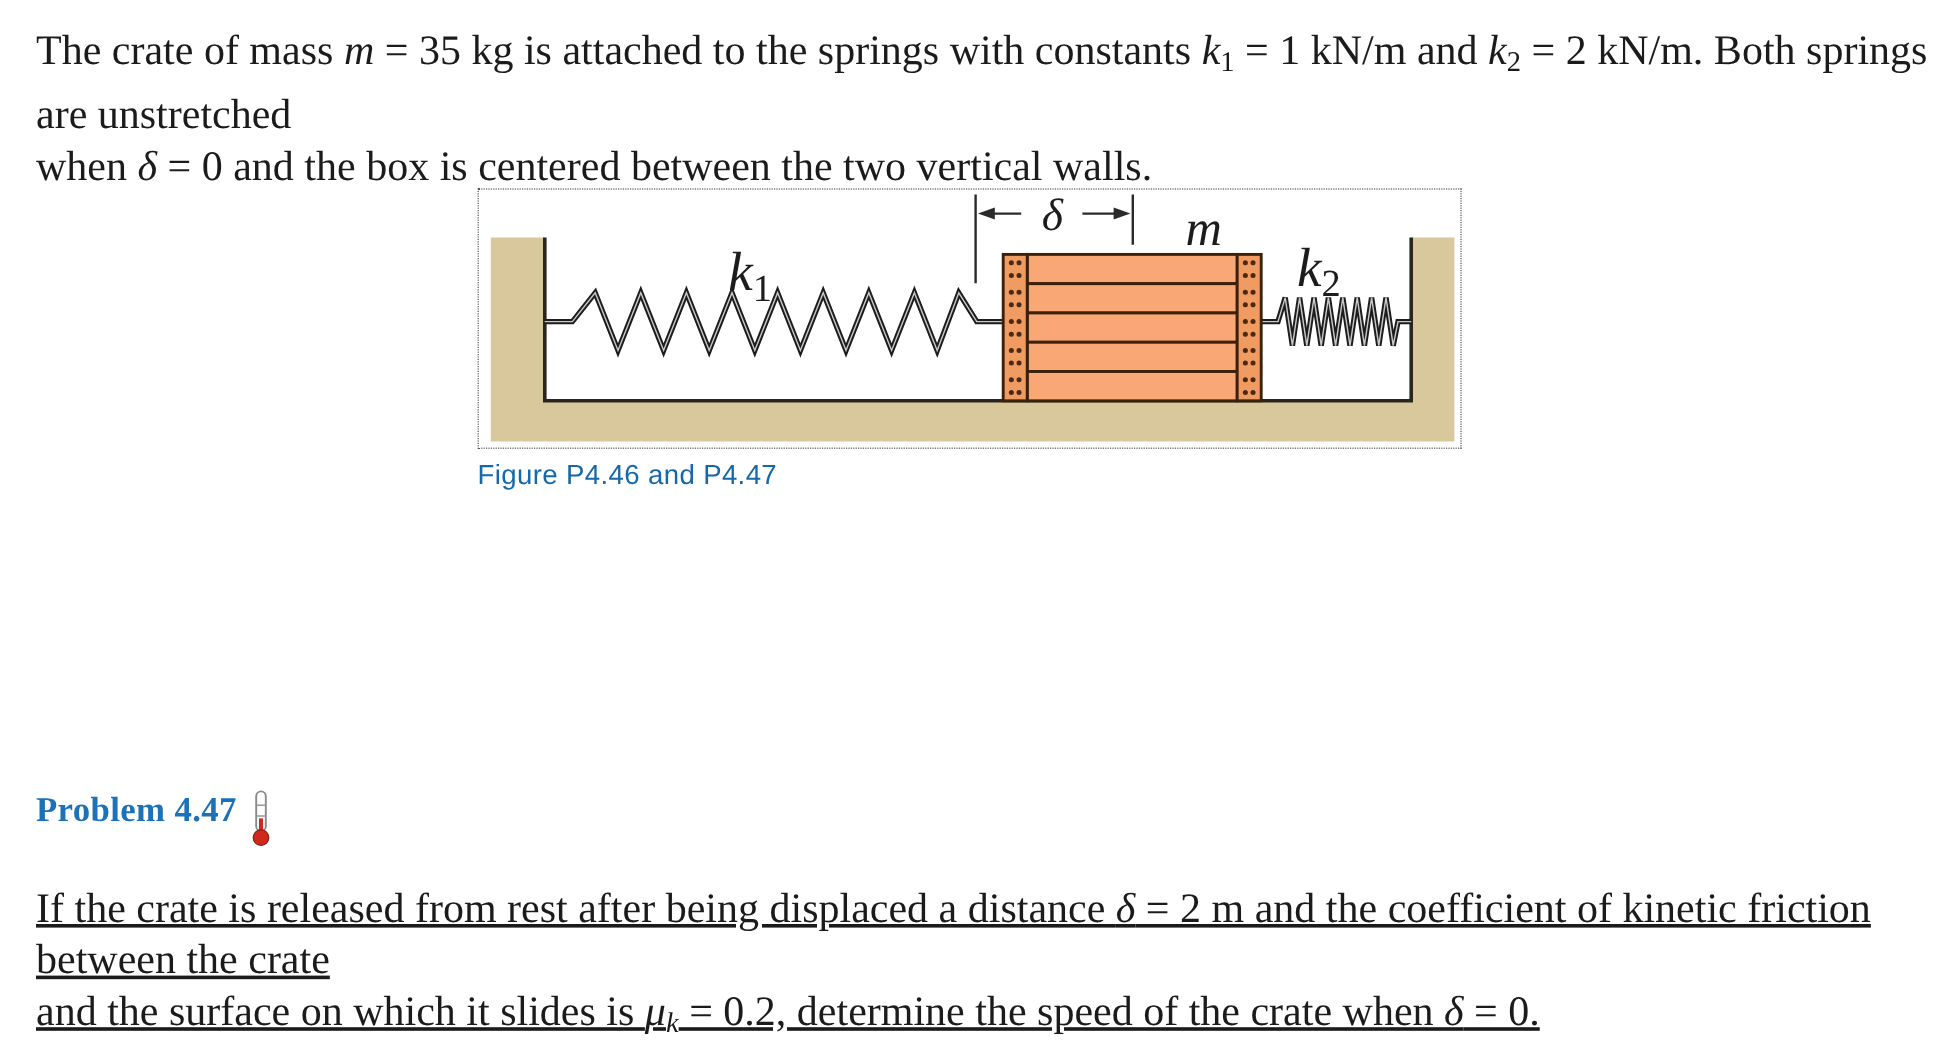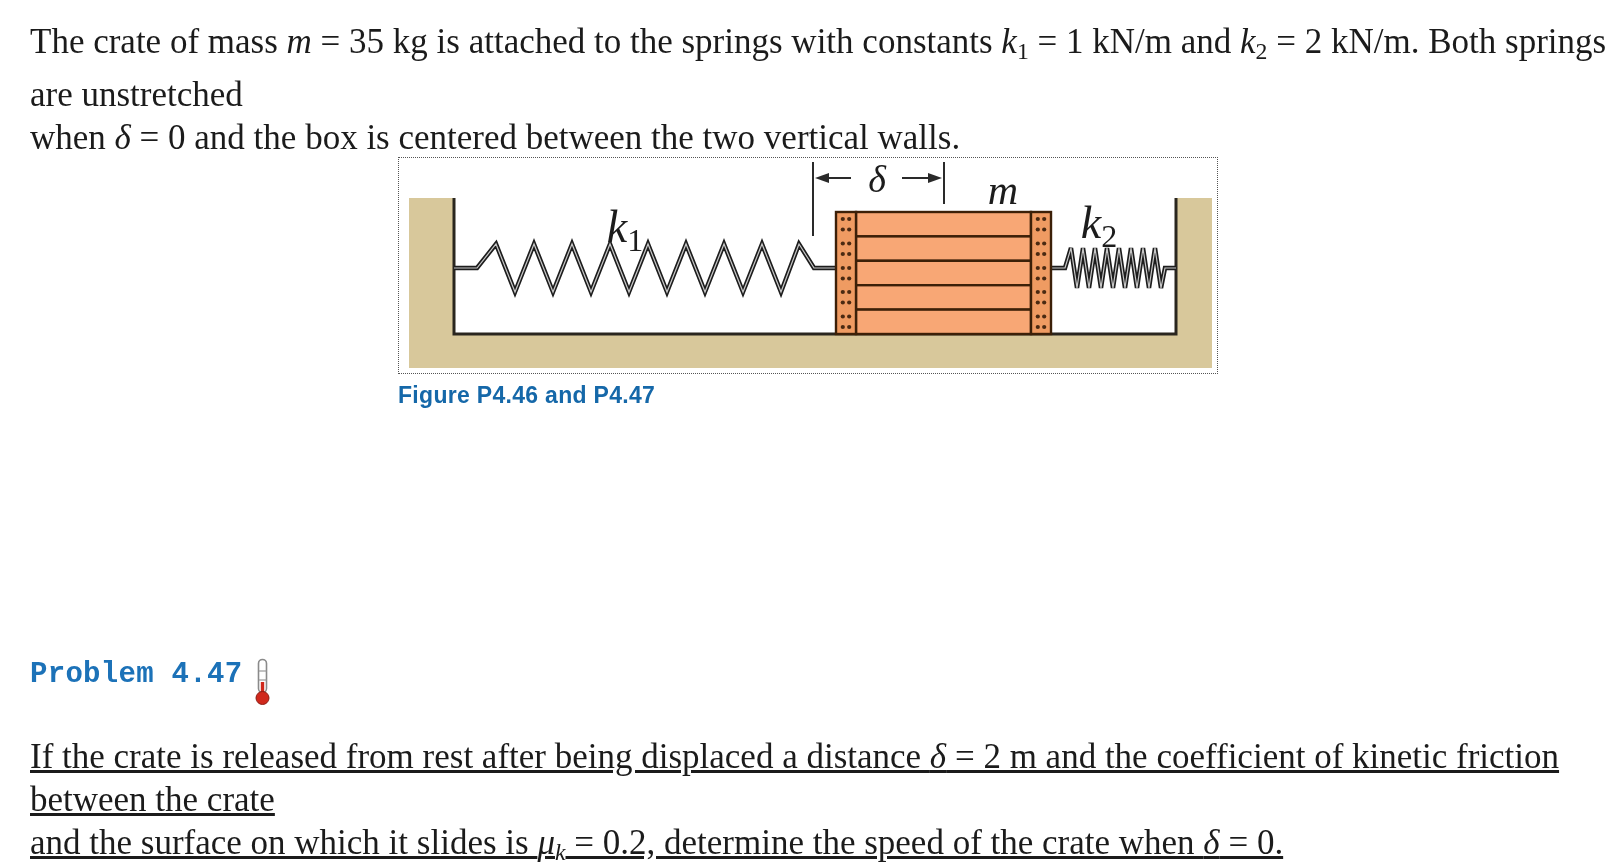--- a/index.html
+++ b/index.html
@@ -27,31 +27,31 @@
     width: 820px; height: 217px;
     border: 1px dotted var(--border-dotted, #555);
     box-sizing: border-box;
     background: #fff;
   }
   .figure-panel svg { display: block; }
 
   .fig-caption {
     position: absolute; left: 398px; top: 382px;
     font-family: "Liberation Sans", "DejaVu Sans", sans-serif;
-    font-weight: bold; font-size: 23px; line-height: 1.2;
+    font-weight: normal; font-size: 23px; line-height: 1.2;
     color: var(--caption-blue, #1568a9);
     letter-spacing: 0.3px;
   }
 
   .prob-head {
     position: absolute; left: 30px; top: 658px;
     display: flex; align-items: flex-start; gap: 12px;
   }
   .prob-head .title {
-    font-family: Liberation Mono, monospace;
+    font-family: Liberation Serif, serif;
     font-weight: bold; font-size: 29px; line-height: 34px;
     color: var(--heading-blue, #1c72b8);
     letter-spacing: 0.3px;
     text-align: right;
   }
   .prob-body { position: absolute; left: 30px; top: 735px; width: 1590px; text-decoration: underline; }
 
   
   .tan { fill: var(--wall, #d8c89b); }
   .inner-outline { fill: none; stroke: var(--wall-outline, #2a261f); stroke-width: 3; }

